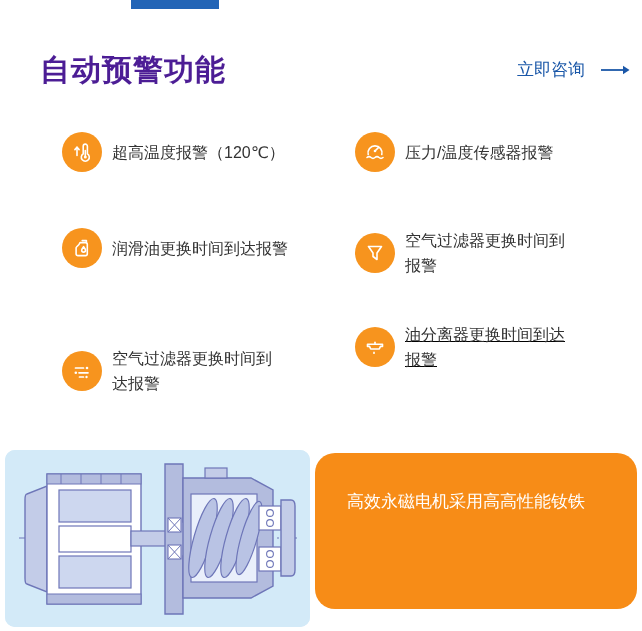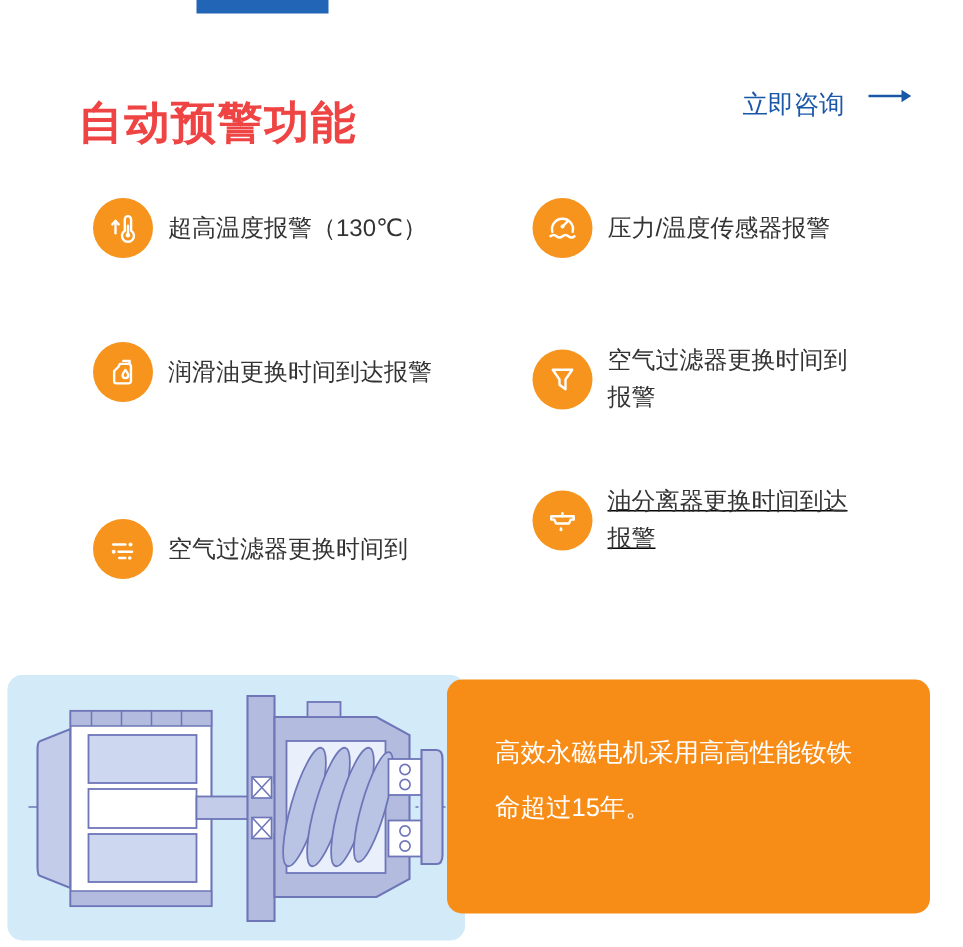--- a/index.html
+++ b/index.html
@@ -1,39 +1,39 @@
 <!DOCTYPE html>
 <html><head>
 <meta charset="utf-8">
 <style>
   html,body{margin:0;padding:0;background:#fff;}
   .canvas{
     position:relative;width:642px;height:631px;background:#ffffff;overflow:hidden;
     font-family:"Liberation Sans","DejaVu Sans",sans-serif;
   }
   .tab-indicator{position:absolute;left:131px;top:0;width:88px;height:9px;background:#2264b6;}
-  .title{position:absolute;left:40px;top:50px;margin:12px;font-size:30px;font-weight:bold;
-    color:#ef4444;letter-spacing:1px;}
-  .cta{position:absolute;left:495px;top:58px;display:flex;align-items:flex-start;gap:15px;
+  .title{position:absolute;left:40px;top:50px;margin:0;font-size:30px;font-weight:bold;
+    color:#4c1d95;letter-spacing:1px;}
+  .cta{position:absolute;left:517px;top:58px;display:flex;align-items:center;gap:15px;
     text-decoration:none;cursor:pointer;}
   .cta-label{font-size:17px;color:#1a57a8;}
   .cta svg{display:block;}
   .feature{position:absolute;display:flex;align-items:center;gap:10px;}
   .f1{left:62px;top:132px;}  .f2{left:355px;top:132px;}
   .f3{left:62px;top:228px;}  .f4{left:355px;top:228px;}
   .f5{left:62px;top:322px;margin-top:24px;}  .f6{left:355px;top:322px;text-decoration:underline;}
   .icon-circle{width:40px;height:40px;border-radius:50%;background:#f7941e;flex:0 0 40px;
     display:flex;align-items:center;justify-content:center;}
   .icon-circle svg{display:block;}
   .feature-text{font-size:16px;color:#333333;line-height:25px;}
   .feature-text .ln{white-space:nowrap;}
   .image-panel{position:absolute;left:5px;top:450px;width:305px;height:177px;
     border-radius:10px;background:#d3eaf8;overflow:hidden;}
-  .info-panel{position:absolute;left:298px;top:453px;width:322px;height:156px;
-    border-radius:10px;background:#f78c17;box-sizing:border-box;
+  .info-panel{position:absolute;left:315px;top:453px;width:322px;height:156px;
+    border-radius:20px;background:#f78c17;box-sizing:border-box;
     padding:30px 20px 0 32px;}
   .info-line{font-size:17px;color:#ffffff;line-height:37px;white-space:nowrap;}
 </style>
 </head>
 <body>
 
 <div class="canvas">
 
   <div class="tab-indicator"></div>
 
@@ -53,21 +53,21 @@
     <span class="icon-circle">
       <svg width="24" height="24" viewBox="0 0 24 24" fill="none" stroke="#ffffff" stroke-width="1.6" stroke-linecap="round">
         <path d="M13.2 6.2a2.1 2.1 0 0 1 4.2 0v7.6a4 4 0 1 1-4.2 0z"></path>
         <circle cx="15.3" cy="16.9" r="1.5" fill="#ffffff" stroke="none"></circle>
         <line x1="15.3" y1="16" x2="15.3" y2="10.5"></line>
         <line x1="7" y1="15.5" x2="7" y2="7.5"></line>
         <path d="M4.9 9.6 L7 7.3 L9.1 9.6" fill="none"></path>
       </svg>
     </span>
     <div class="feature-text">
-      <div class="ln">超高温度报警（130℃）</div>
+      <div class="ln">超高温度报警（120℃）</div>
       <div class="ln"></div>
     </div>
   </div>
 
   <div class="feature f2">
     <span class="icon-circle">
       <svg width="24" height="24" viewBox="0 0 24 24" fill="none" stroke="#ffffff" stroke-width="1.6" stroke-linecap="round">
         <path d="M5.2 14.5a7 7 0 1 1 13.6 0"></path>
         <circle cx="12" cy="11" r="1.3" fill="#ffffff" stroke="none"></circle>
         <line x1="12" y1="11" x2="15.6" y2="7.4"></line>
@@ -112,20 +112,21 @@
         <line x1="5.5" y1="9" x2="13.5" y2="9"></line>
         <circle cx="17" cy="9" r="1.3" fill="#ffffff" stroke="none"></circle>
         <circle cx="5.8" cy="13.8" r="1.3" fill="#ffffff" stroke="none"></circle>
         <line x1="9" y1="13.8" x2="18" y2="13.8"></line>
         <line x1="9.5" y1="18" x2="13.5" y2="18"></line>
         <circle cx="16.5" cy="18" r="1.2" fill="#ffffff" stroke="none"></circle>
       </svg>
     </span>
     <div class="feature-text">
       <div class="ln">空气过滤器更换时间到</div>
+      <div class="ln">达报警</div>
     </div>
   </div>
 
   <div class="feature f6">
     <span class="icon-circle">
       <svg width="24" height="24" viewBox="0 0 24 24" fill="none" stroke="#ffffff" stroke-width="1.6" stroke-linejoin="round" stroke-linecap="round">
         <path d="M4.5 9.2 h15 v2.2 h-2 l-1.2 2.6 h-8.6 L6.5 11.4 h-2 z"></path>
         <line x1="12" y1="9.2" x2="12" y2="7.2"></line>
         <path d="M11 16.2c.6.8 1 1.3 1 1.9a1 1 0 1 1-2 0c0-.6.4-1.1 1-1.9z" fill="#ffffff" stroke="none"></path>
       </svg>
@@ -184,16 +185,15 @@
 
       <path d="M276 50 H286 Q290 50 290 56 V120 Q290 126 286 126 H276 Z" fill="#c3cce8" stroke="#6e76b8" stroke-width="1.4"></path>
 
       <rect x="200" y="18" width="22" height="10" fill="#c3cce8" stroke="#6e76b8" stroke-width="1.2"></rect>
     </svg>
     </span>
   </div>
 
   <div class="info-panel">
     <div class="info-line">高效永磁电机采用高高性能钕铁</div>
-    <div class="info-line">命超过15年。</div>
   </div>
 
 </div>
 
 </body></html>

